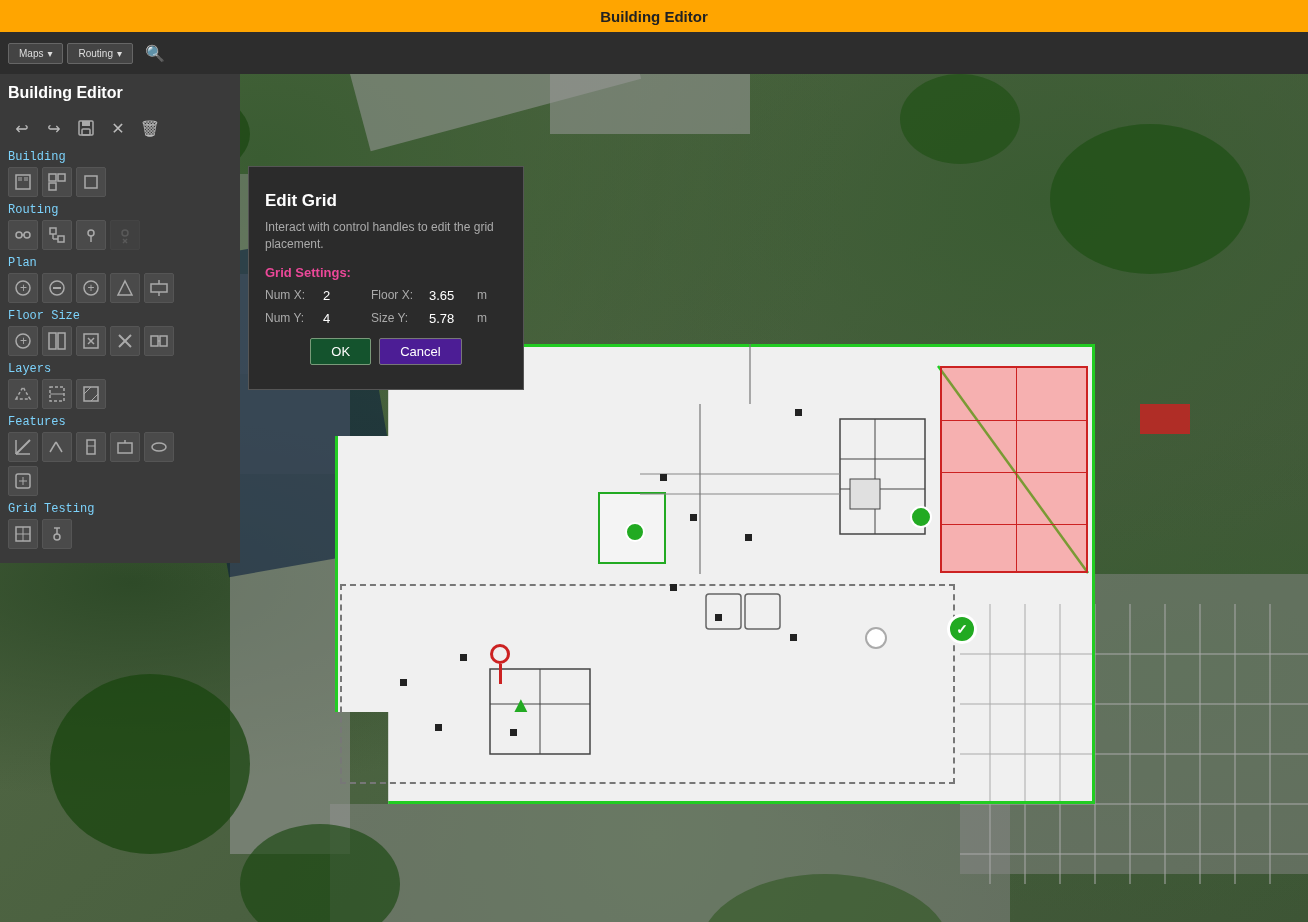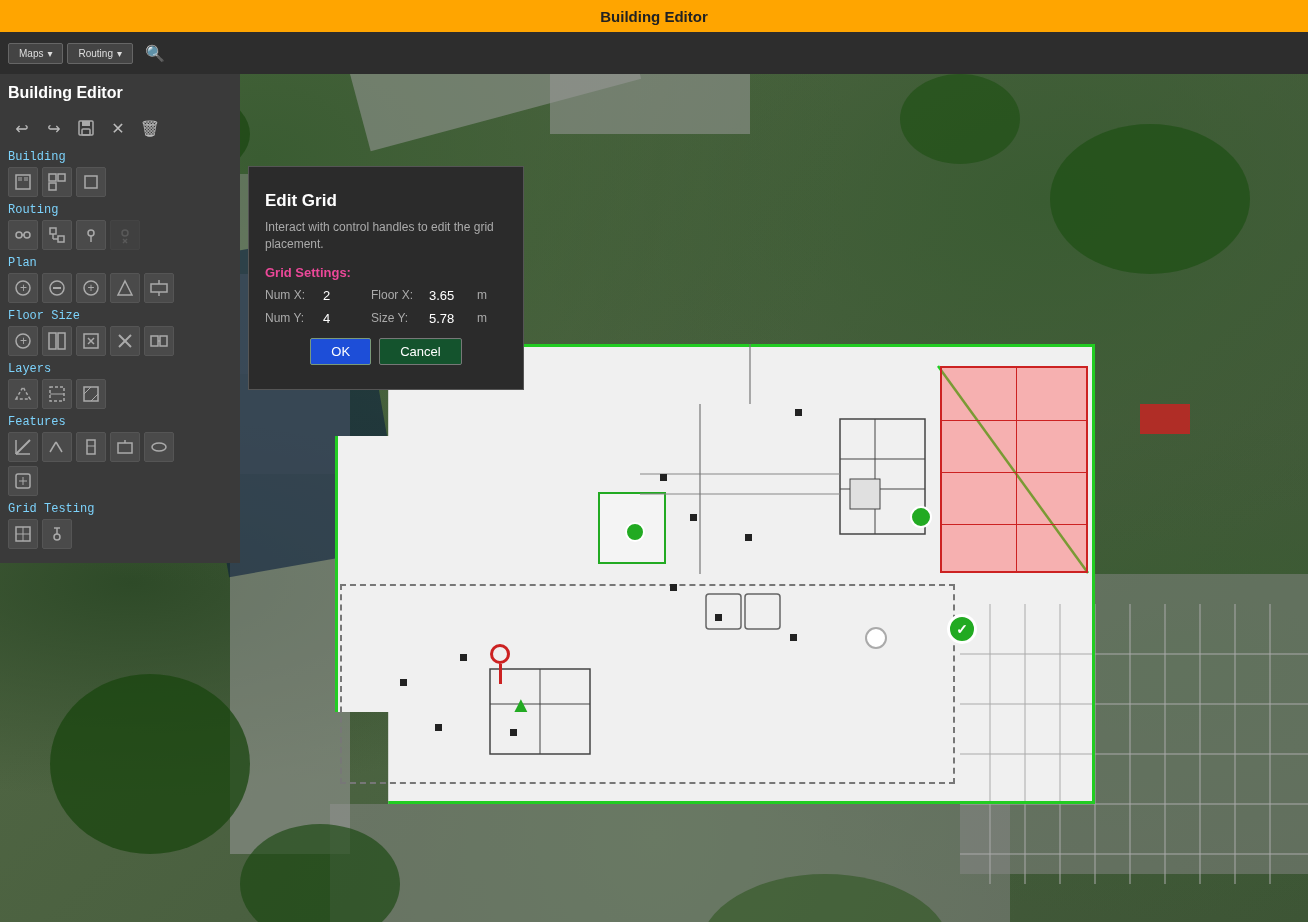--- a/index.html
+++ b/index.html
@@ -235,28 +235,28 @@
 
     .dialog-buttons {
       display: flex;
       gap: 8px;
       margin-top: 12px;
       justify-content: center;
     }
 
     .dialog-btn {
       padding: 5px 20px;
-      background: #14532d;
+      background: #4c1d95;
       border: 1px solid #777;
       color: #fff;
       cursor: pointer;
       font-size: 13px;
       border-radius: 2px;
     }
-    .dialog-btn.primary { background: #1d4ed8; border-color: #7a9a7a; }
+    .dialog-btn.primary { background: #14532d; border-color: #7a9a7a; }
 
     .checkmark-badge {
       width: 30px; height: 30px;
       background: #22aa22;
       border-radius: 50%;
       border: 3px solid #fff;
       display: flex; align-items: center; justify-content: center;
       color: #fff;
       font-size: 14px;
       font-weight: bold;

